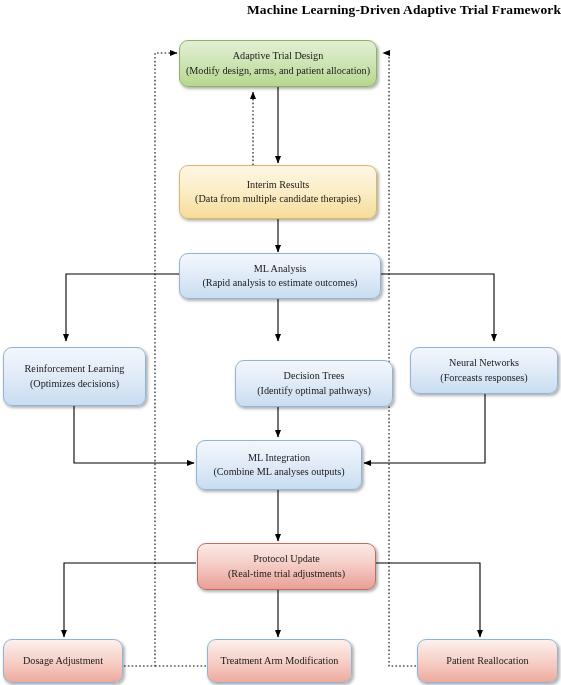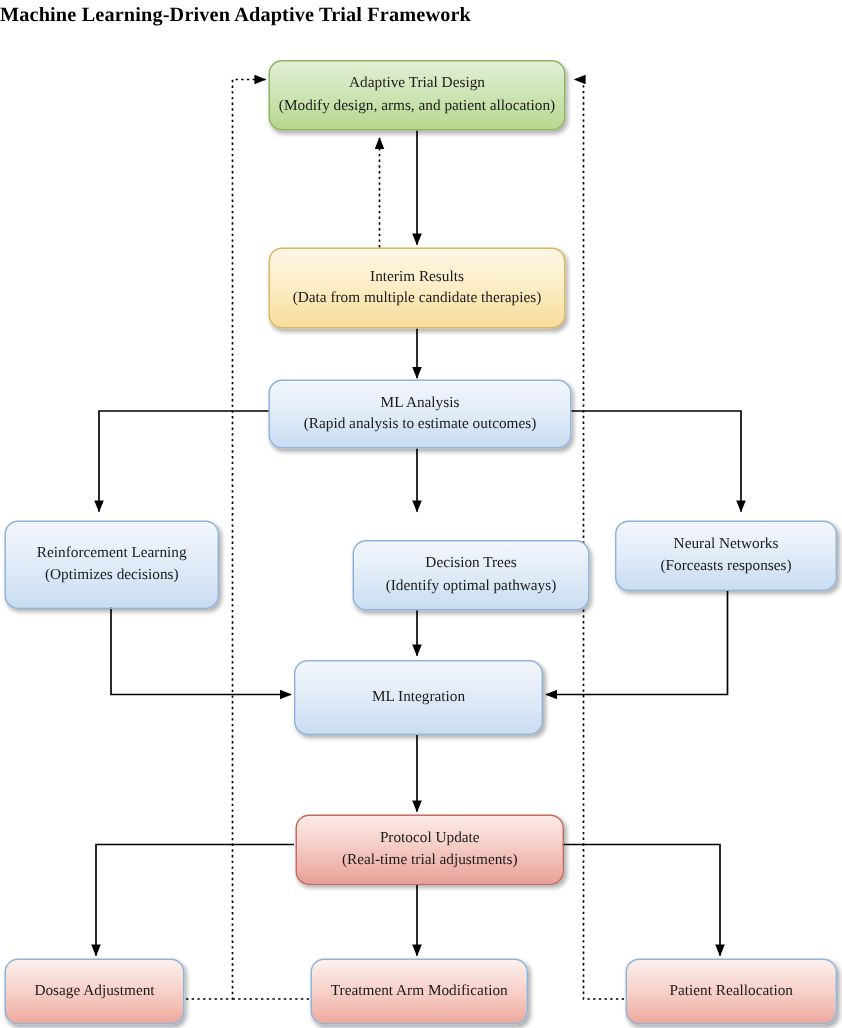--- a/index.html
+++ b/index.html
@@ -18,21 +18,21 @@
     position: absolute;
     left: 0; top: 0;
     width: 561px;
     height: 685px;
   }
   .title {
     position: absolute;
     left: 0;
     top: 0px;
     width: 561px;
-    text-align: left;
+    text-align: right;
     font-family: "Liberation Serif", "DejaVu Serif", serif;
     font-weight: bold;
     font-size: 13.5px;
     color: #000000;
     line-height: 20px;
     letter-spacing: 0.1px;
   }
   .node {
     position: absolute;
     box-sizing: border-box;
@@ -151,20 +151,21 @@
     <span class="l2">(Identify optimal pathways)</span>
   </div>
 
   <div class="node n-blue" style="left:410px; top:347px; width:148px; height:47px;">
     <span class="l1">Neural Networks</span>
     <span class="l2">(Forceasts responses)</span>
   </div>
 
   <div class="node n-blue" style="left:196px; top:440px; width:166px; height:50px;">
     <span class="l1">ML Integration</span>
+    <span class="l2">(Combine ML analyses outputs)</span>
   </div>
 
   <div class="node n-red" style="left:197px; top:543px; width:179px; height:47px;">
     <span class="l1">Protocol Update</span>
     <span class="l2">(Real-time trial adjustments)</span>
   </div>
 
   <div class="node n-pink" style="left:3px; top:639px; width:120px; height:44px;">
     <span class="l1">Dosage Adjustment</span>
   </div>

